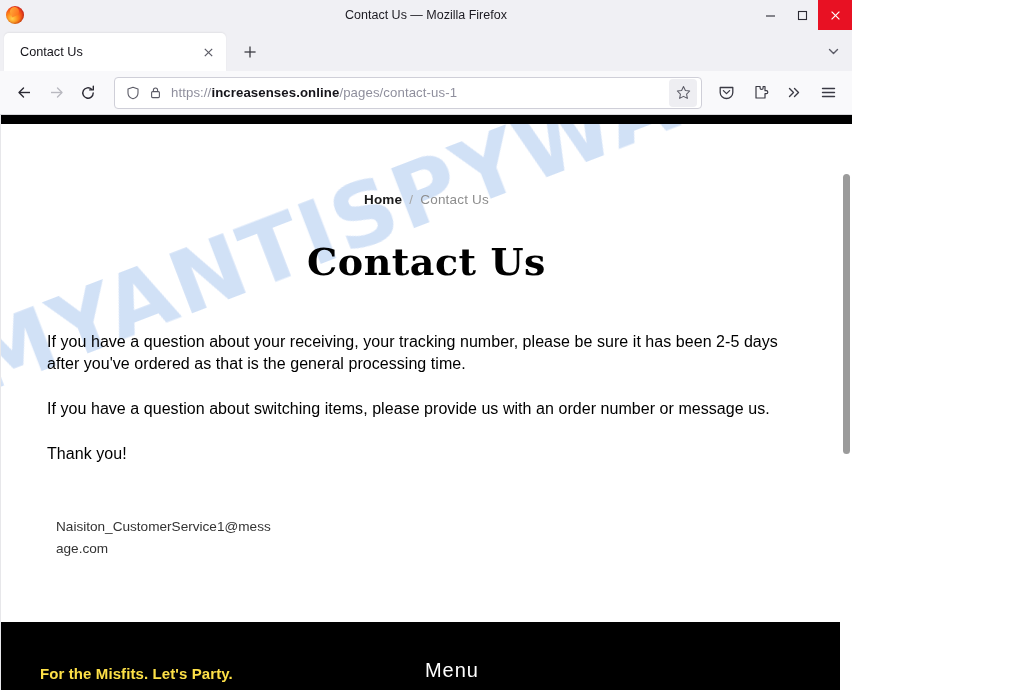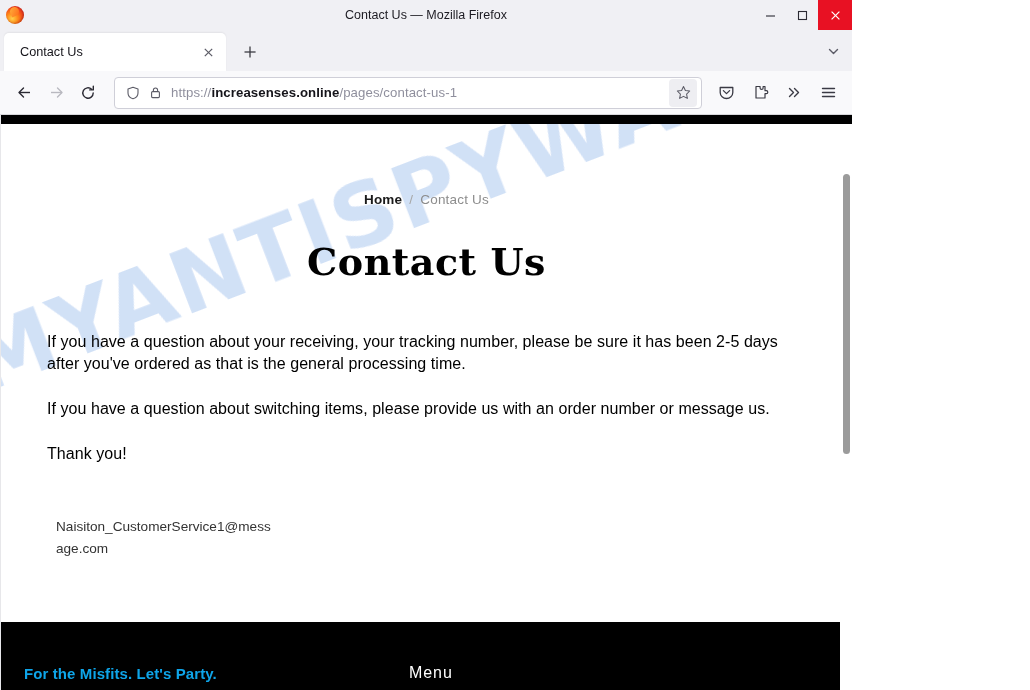--- a/index.html
+++ b/index.html
@@ -289,29 +289,29 @@
     position: absolute;
     left: 0; right: 0; bottom: 0;
     height: 68px;
     background: #000000;
     z-index: 3;
     display: flex;
     align-items: flex-end;
     padding: 0 0 8px 0;
   }
   .footer-tagline {
-    color: #0ea5e9;
+    color: #fde047;
     font-size: 15px;
     font-weight: 700;
-    margin-left: 23px;
+    margin-left: 39px;
     letter-spacing: .1px;
   }
   .footer-menu-heading {
     color: #ffffff;
-    font-size: 16px;
+    font-size: 20px;
     margin-left: 192px;
     letter-spacing: 1px;
   }
 
   
   .scrollbar-track {
     position: absolute;
     right: 0; top: 0; bottom: 0;
     width: 12px;
     background: #ffffff;

